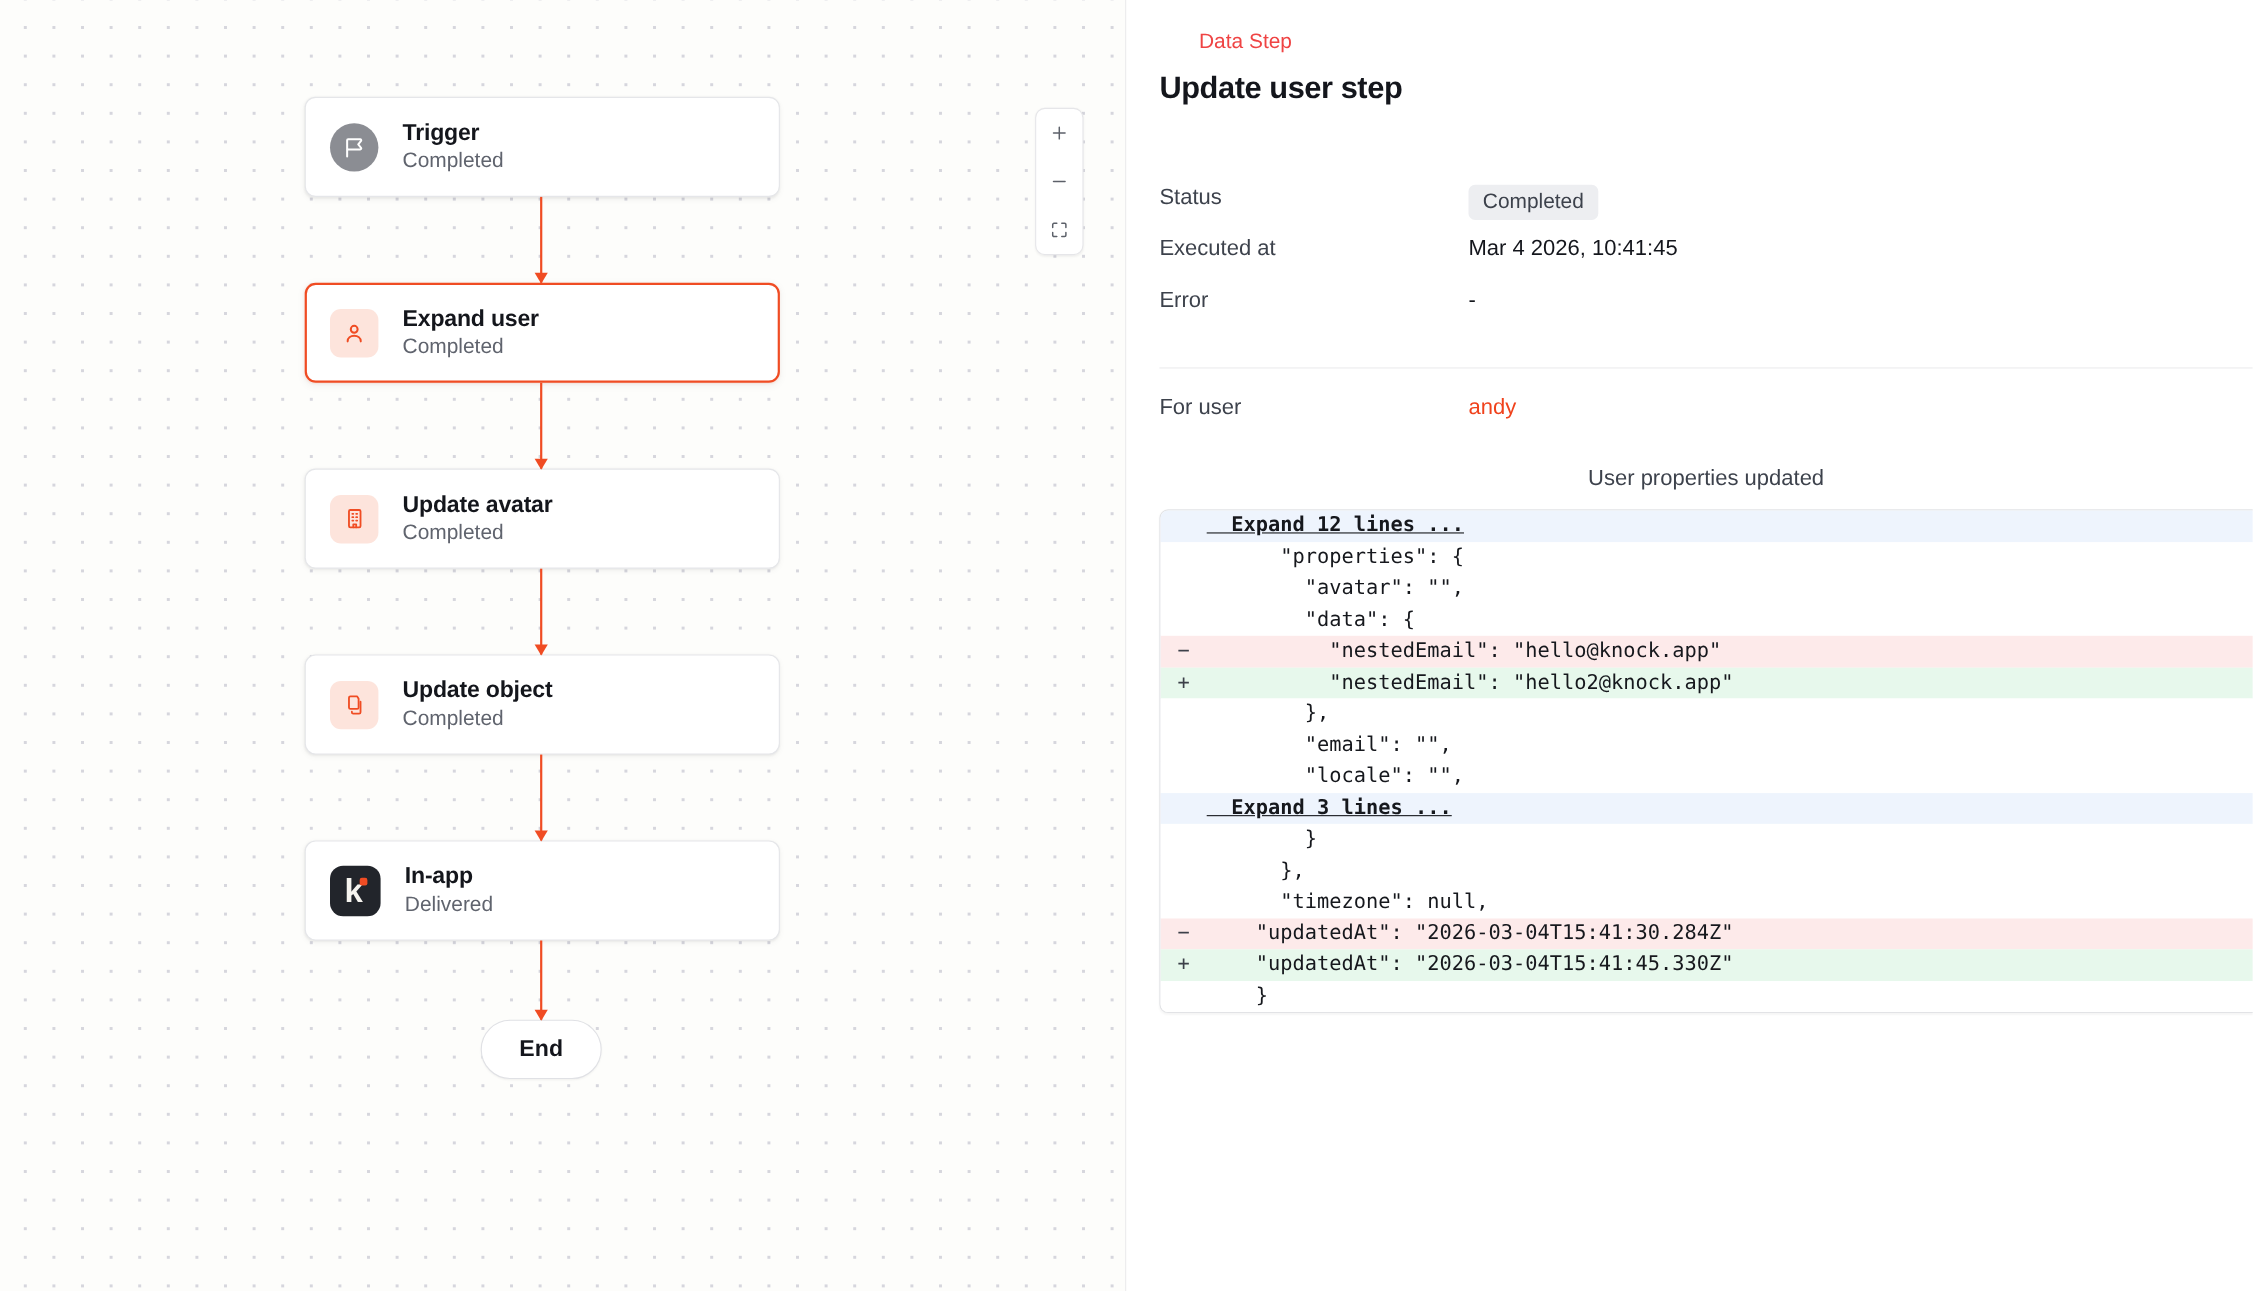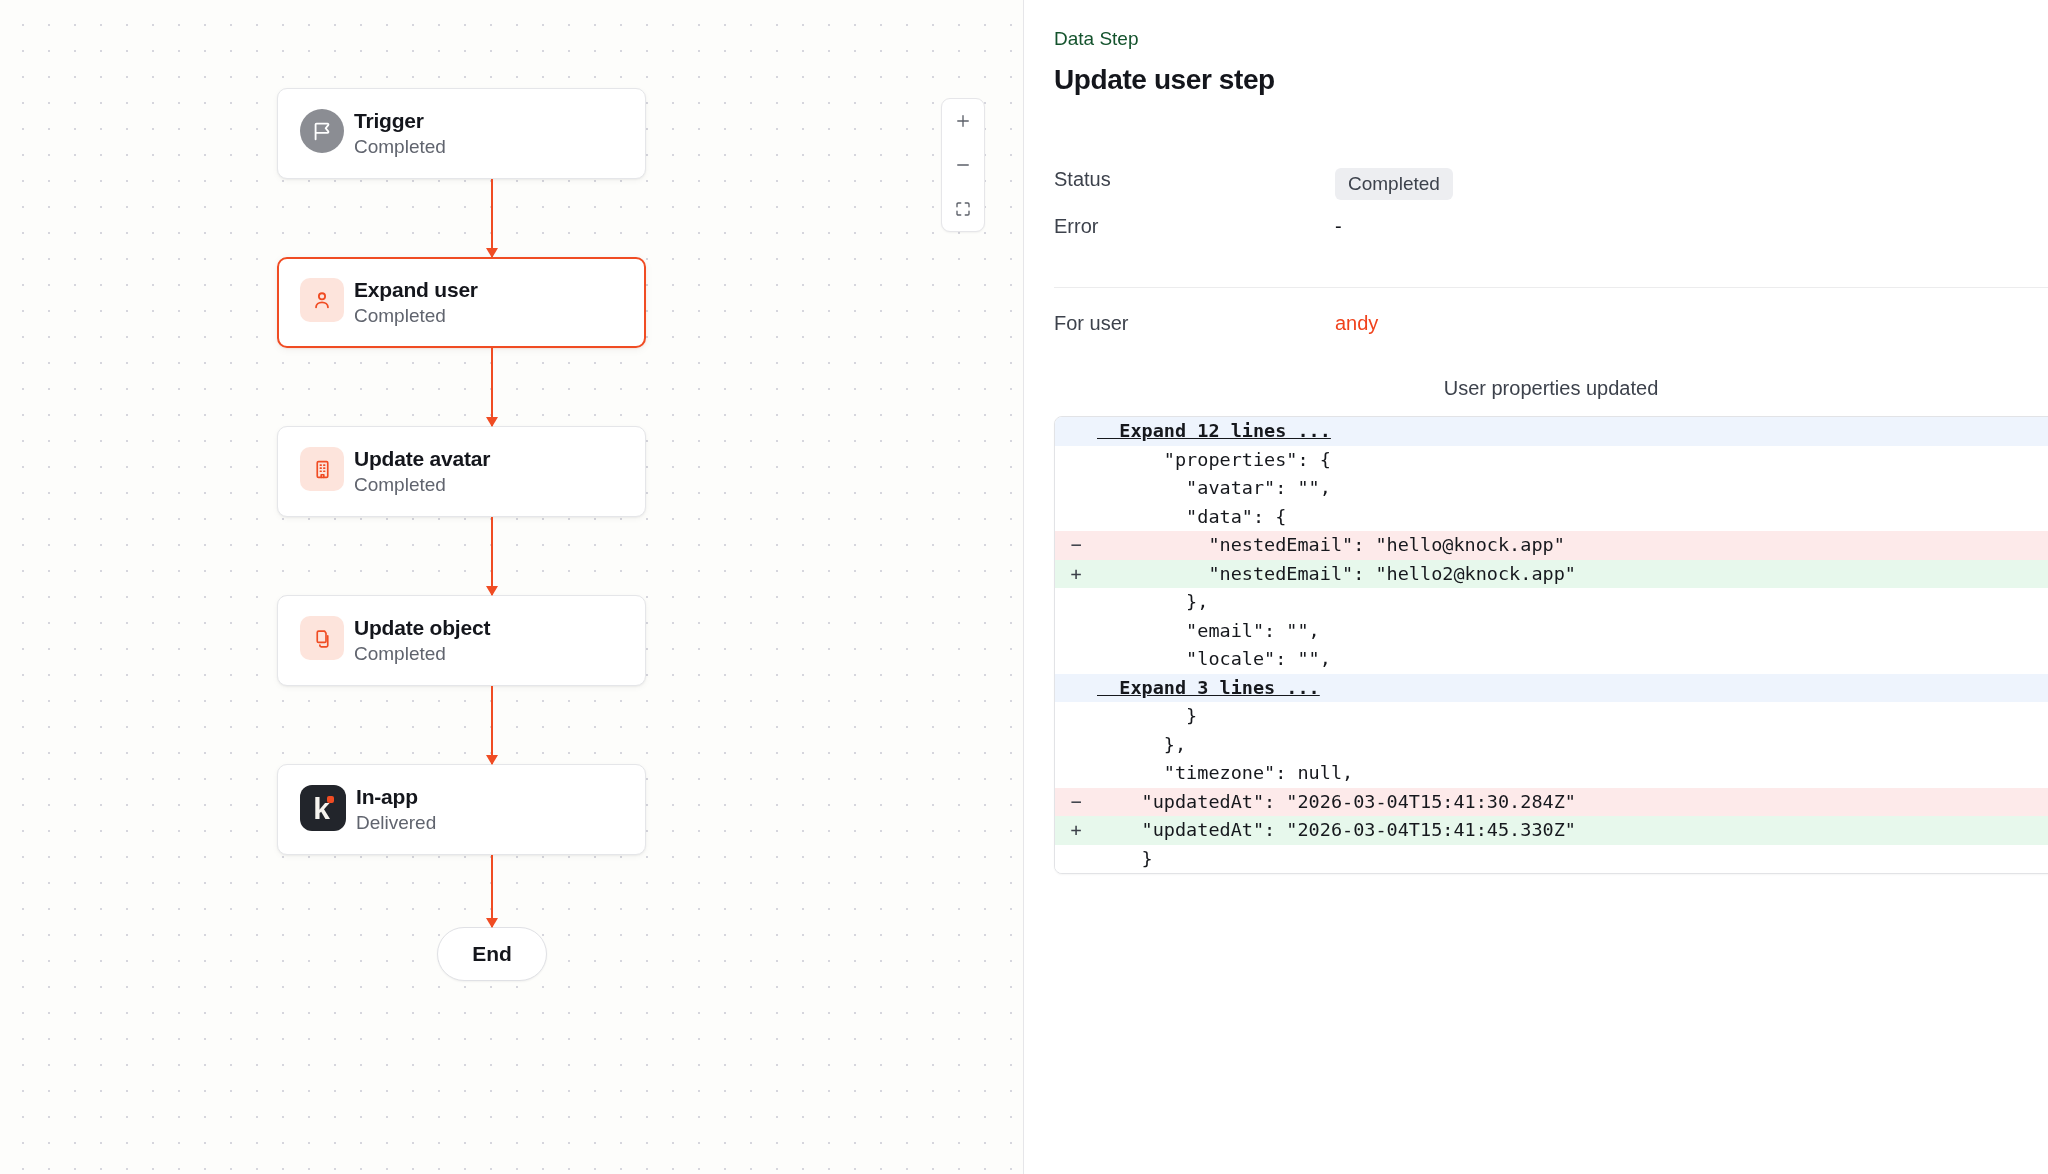--- a/index.html
+++ b/index.html
@@ -21,28 +21,28 @@
     background-image: radial-gradient(#d6d6dd 1.4px, transparent 1.4px);
     background-size: 26px 26px;
     background-position: 10px 12px;
     border-right: 1px solid #e6e6e9;
     flex: 0 0 1024px;
   }
 
   .flow { position: absolute; left: 277px; top: 88px; width: 430px; }
 
   .node {
-    width: 369px;
+    width: 432px;
     background: #ffffff;
     border: 1px solid #e5e6e9;
     border-radius: 10px;
     box-shadow: 0 1px 2px rgba(16,18,28,.05), 0 2px 6px rgba(16,18,28,.04);
-    display: flex; align-items: flex-start;
+    display: flex; align-items: center;
     padding: 20px 22px;
-    gap: 10px;
+    gap: 22px;
   }
   .node.selected {
     border: 2px solid #f04c23;
     padding: 19px 21px;
     box-shadow: 0 1px 2px rgba(240,76,35,.10), 0 2px 8px rgba(16,18,28,.05);
   }
   .node-icon { flex: 0 0 auto; display: flex; align-items: center; justify-content: center; }
   .icon-circle { width: 44px; height: 44px; border-radius: 50%; background: #8b8d93; display:flex; align-items:center; justify-content:center; }
   .icon-sq { width: 44px; height: 44px; border-radius: 10px; background: #fde4dc; display:flex; align-items:center; justify-content:center; }
   .icon-knock {
@@ -91,21 +91,21 @@
   .zoom-btn {
     height: 44px; display: flex; align-items: center; justify-content: center;
     cursor: pointer; color: #5c6069; background: transparent; border: none;
   }
 
   
   #detail-pane {
     flex: 1 1 auto; height: 1174px; background: #fff;
     padding: 28px 0 0 30px; overflow: hidden; position: relative;
   }
-  .eyebrow { font-size: 19px; color: #14532d; margin-bottom: 14px; }
+  .eyebrow { font-size: 19px; color: #ef4444; margin-bottom: 14px; margin-left: 36px; }
   .page-title { font-size: 28px; font-weight: 700; color: #14161c; letter-spacing: -0.4px; margin-bottom: 72px; }
 
   .kv-row { display: flex; align-items: flex-start; min-height: 47px; }
   .kv-key { flex: 0 0 281px; font-size: 20px; color: #3d424c; }
   .kv-val { font-size: 20px; color: #14161c; }
   .kv-val.link { color: #f0421c; cursor: pointer; }
   .badge {
     display: inline-block; background: #edeef1; color: #3d424c;
     border-radius: 6px; padding: 5px 13px; font-size: 19px;
   }
@@ -272,20 +272,24 @@
     <div class="eyebrow">Data Step</div>
     <div class="page-title">Update user step</div>
 
     <div class="kv-row">
       <div class="kv-key">Status</div>
       <div class="kv-val">
         <span class="badge">Completed</span>
       </div>
     </div>
 
+    <div class="kv-row">
+      <div class="kv-key">Executed at</div>
+      <div class="kv-val">Mar 4 2026, 10:41:45</div>
+    </div>
 
     <div class="kv-row">
       <div class="kv-key">Error</div>
       <div class="kv-val">-</div>
     </div>
 
     <div class="divider"></div>
 
     <div class="kv-row">
       <div class="kv-key">For user</div>

